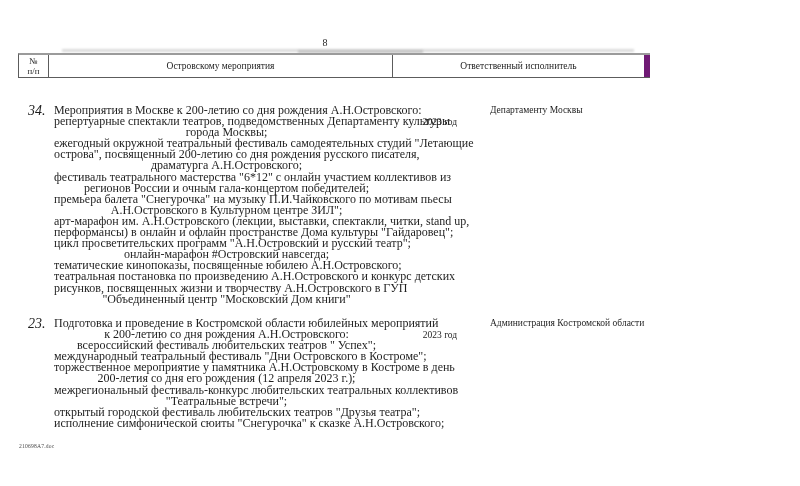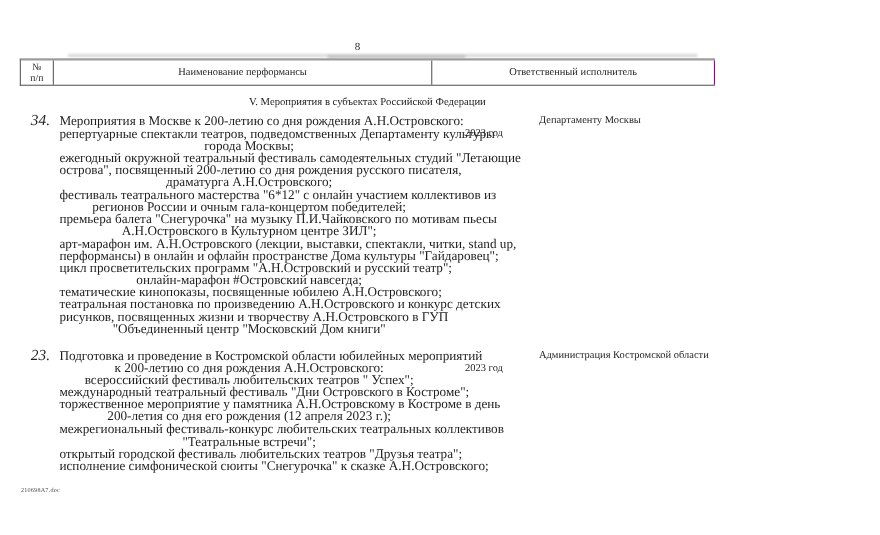--- a/index.html
+++ b/index.html
@@ -34,21 +34,21 @@
     box-sizing:border-box;
     display:flex; flex-direction:column;
     align-items:center; justify-content:center;
     font-size:9.5px; line-height:10px;
     border-right:1px solid #5c5c5c;
     text-align:center;
   }
   .th-num { width:30px; font-size:8.8px; }
   .th-name { width:344px; }
   .th-period { width:96px; }
-  .th-executor { flex:1; border-right:1px solid #701a75;text-align:center; }
+  .th-executor { flex:1; border-right:6px solid #701a75;text-align:center; }
   .section-title {
     position:absolute; left:18px; top:87px; width:632px;
     text-align:center; font-size:9.7px;
   }
   .trow { position:absolute; left:0; width:800px; }
   .row-34 { top:105px; }
   .row-35 { top:318px; }
   .cell-num {
     position:absolute; left:28px; top:0;
     font-size:14px; line-height:11.1px;font-style:italic;
@@ -80,28 +80,27 @@
 
   <div class="scan-smudge"></div>
   <div class="scan-smudge2"></div>
 
   <div class="thead">
     <div class="th th-num">
       <span>№</span>
       <span>п/п</span>
     </div>
     <div class="th th-name">
-      <span>Наименование перформансы</span>
+      <span>Островскому мероприятия</span>
     </div>
     <div class="th th-executor">
       <span>Ответственный исполнитель</span>
     </div>
   </div>
 
-  <div class="section-title">V. Мероприятия в субъектах Российской Федерации</div>
 
   <div class="trow row-34">
     <div class="cell-num">34.</div>
     <div class="cell-lines">Мероприятия в Москве к 200-летию со дня рождения А.Н.Островского:
 репертуарные спектакли театров, подведомственных Департаменту культуры
 города Москвы;
 ежегодный окружной театральный фестиваль самодеятельных студий "Летающие
 острова", посвященный 200-летию со дня рождения русского писателя,
 драматурга А.Н.Островского;
 фестиваль театрального мастерства "6*12" с онлайн участием коллективов из

